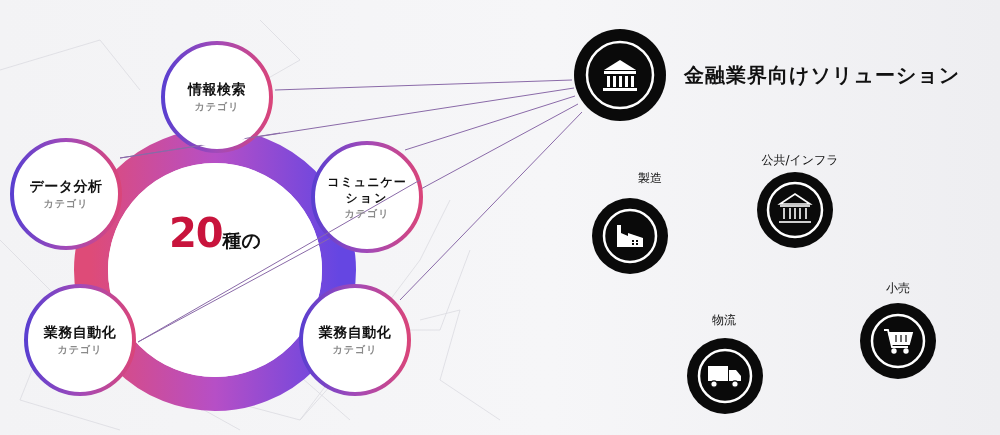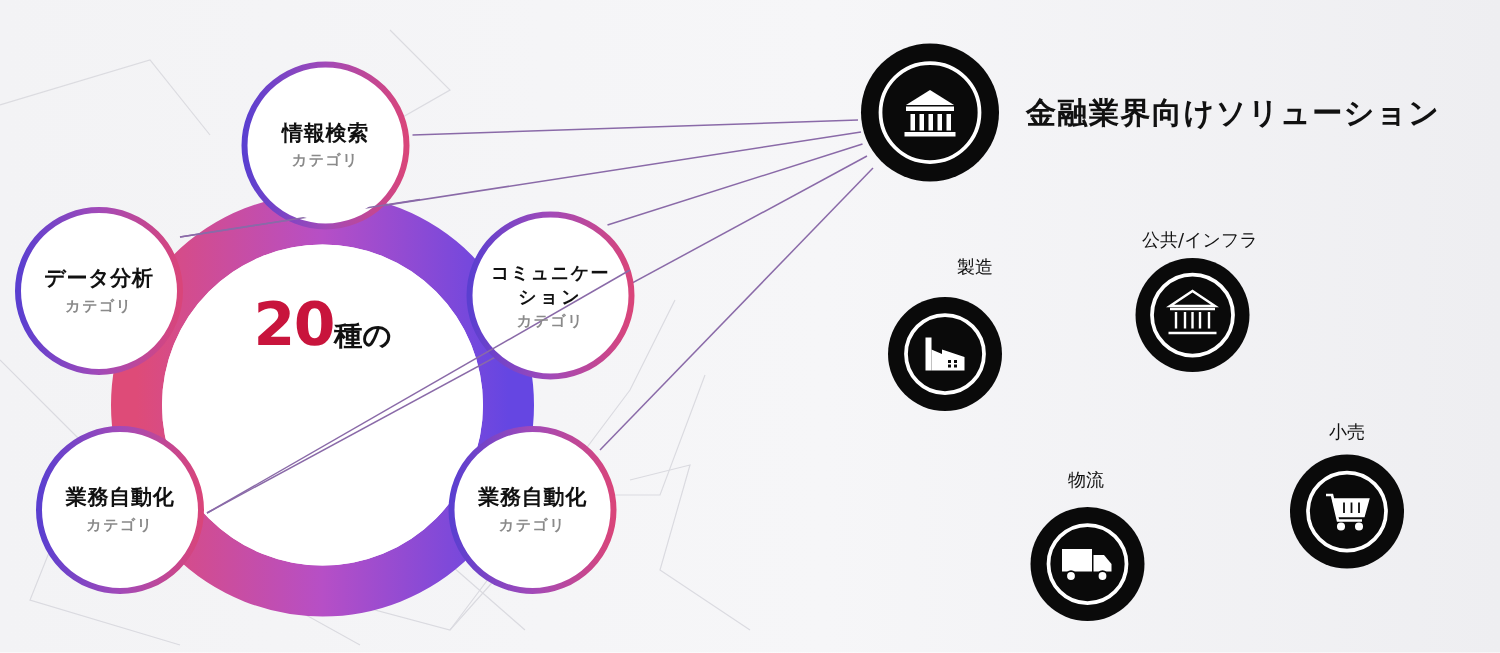--- a/index.html
+++ b/index.html
@@ -141,21 +141,21 @@
       <circle cx="906" cy="351" r="1.8" fill="#fff"></circle>
     </g>
     <g stroke="#0a0a0a" stroke-width="1.2">
       <line x1="896" y1="335" x2="896" y2="342"></line>
       <line x1="901" y1="335" x2="901" y2="342"></line>
       <line x1="906" y1="335" x2="906" y2="342"></line>
     </g>
   </g>
 </svg>
 
-<div class="center-text" style="left:115px; top:194px; width:200px;">
+<div class="center-text" style="left:115px; top:210px; width:200px;">
   <div>
     <span class="big-num">20</span><span class="num-suffix">種の</span>
   </div>
 </div>
 
 <div class="sat" style="left:167px; top:47px; width:100px; height:100px;">
   <div class="sat-title">情報検索</div>
   <div class="sat-sub">カテゴリ</div>
 </div>
 

